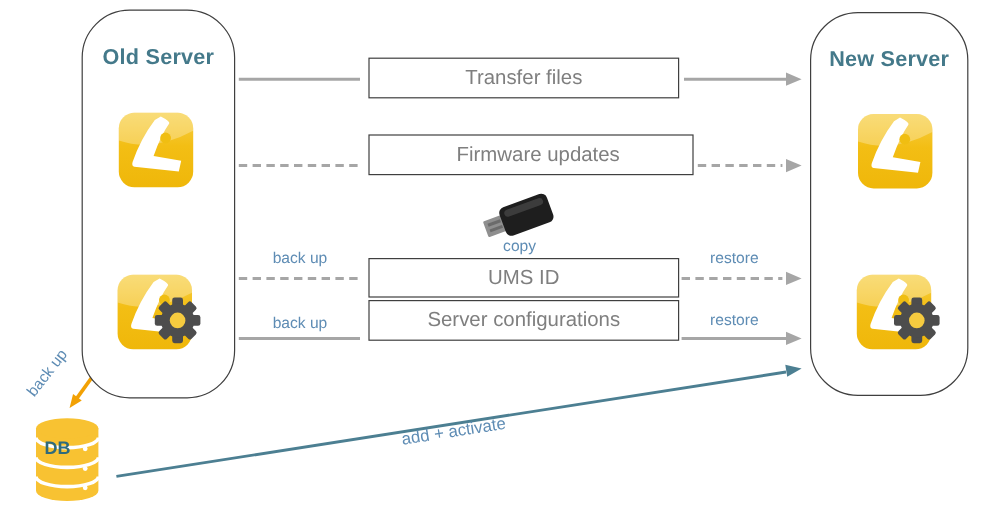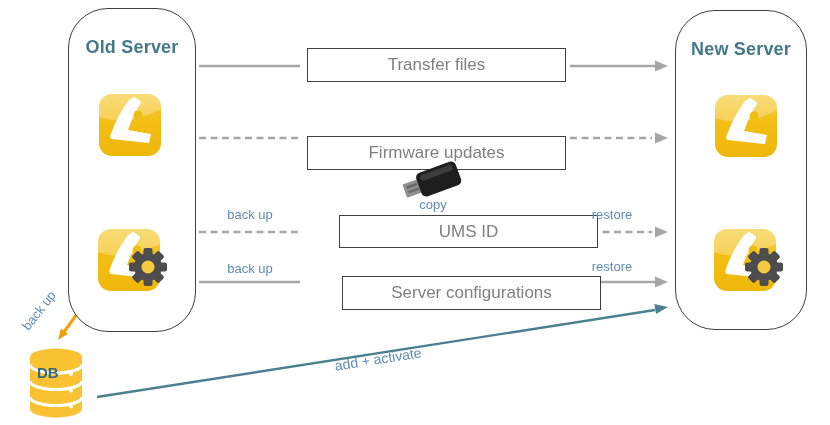--- a/index.html
+++ b/index.html
@@ -19,23 +19,23 @@
     font-size:18px;font-weight:bold;color:#44798a;letter-spacing:.2px;
   }
 
   .step-box{
     position:absolute;left:307px;width:257px;height:31px;
     border:1.6px solid #3f3f3f;background:#ffffff;
     display:flex;align-items:center;justify-content:center;
     font-size:17px;color:#7f7f7f;
   }
   .step-1{top:48px;height:32px;}
-  .step-2{top:136px;height:32px;}
-  .step-3{top:215px;margin-left:32px;}
-  .step-4{top:276px;height:32px;margin-left:35px;}
+  .step-2{top:112px;height:32px;padding-left:12px;}
+  .step-3{top:215px;}
+  .step-4{top:250px;height:32px;}
 
   .flow-label{
     position:absolute;font-size:13px;color:#5e8cb4;text-align:center;white-space:nowrap;
   }
   .lbl-backup-ums{left:210px;top:207px;width:80px;}
   .lbl-backup-cfg{left:210px;top:261px;width:80px;}
   .lbl-restore-ums{left:572px;top:207px;width:80px;}
   .lbl-restore-cfg{left:572px;top:259px;width:80px;}
   .lbl-copy{left:403px;top:197px;width:60px;text-align:center;}
   .lbl-add-activate{

